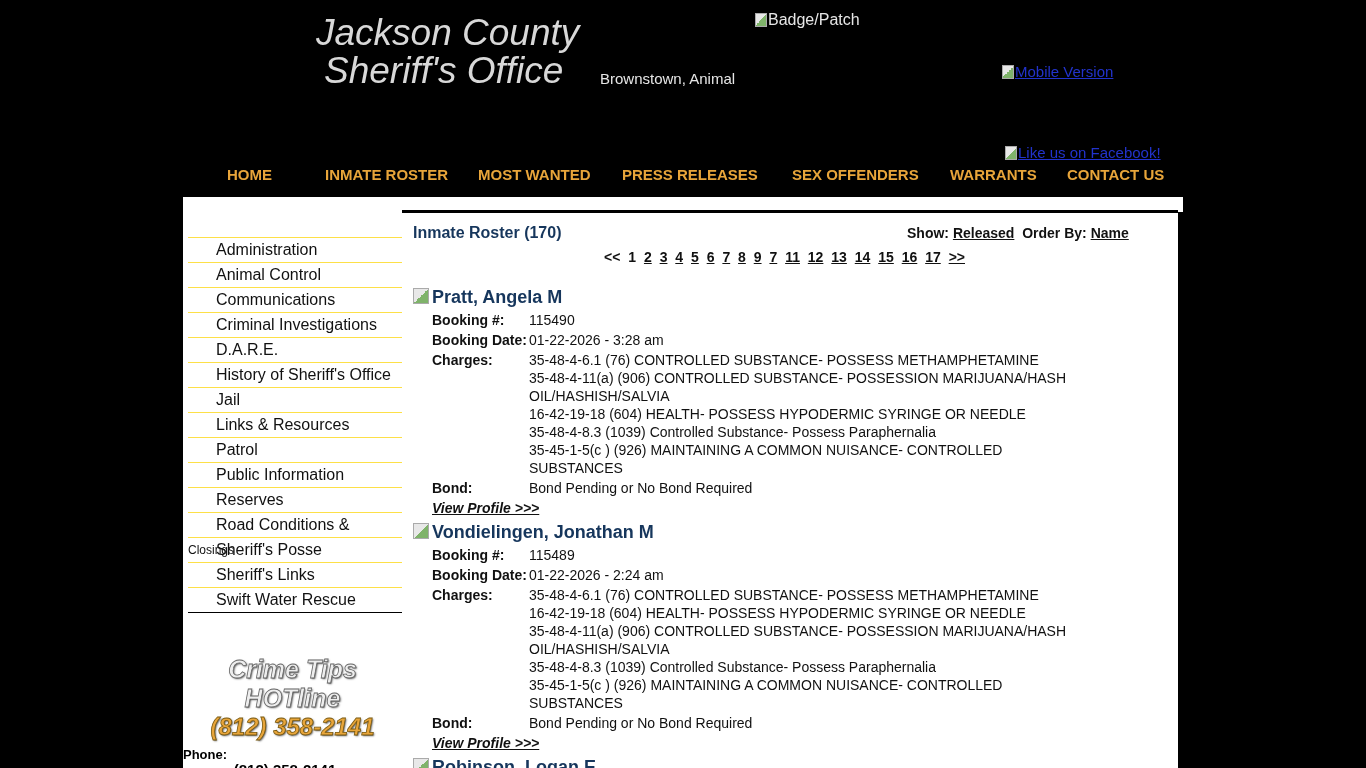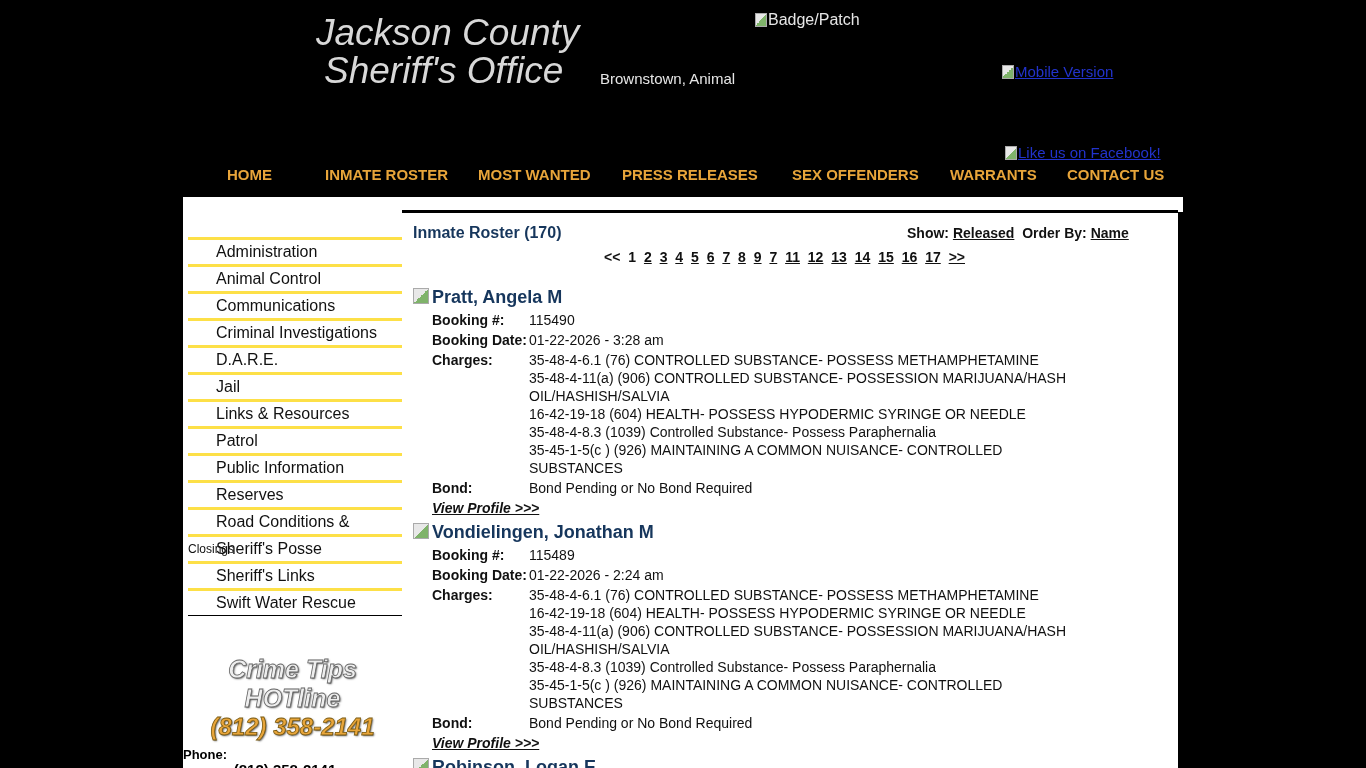--- a/index.html
+++ b/index.html
@@ -12,21 +12,21 @@
   .broken-img { display:inline-block; width:12px; height:14px; vertical-align:-2px; background:linear-gradient(135deg,#e8e8e8 0 50%, #7fb36a 50% 100%); border:1px solid #aaa; box-sizing:border-box; margin-right:1px; }
   .badge { left:755px; top:11px; color:#e6e6e6; font-size:16px; }
   .mobile { left:1002px; top:63px; font-size:15px; color:#2233cc; text-decoration:underline; }
   .facebook { left:1005px; top:144px; font-size:15px; color:#2233cc; text-decoration:underline; }
   .nav { top:166px; left:0; width:1366px; height:20px; }
   .nav a { position:absolute; color:#e8a53a; font-weight:bold; font-size:15px; text-decoration:none; white-space:nowrap; }
   .page { left:183px; top:197px; width:1000px; height:571px; background:#fff; }
   .rightbar { left:1178px; top:212px; width:5px; height:556px; background:#000; }
   .main-topline { left:402px; top:210px; width:776px; height:3px; background:#000; }
   .sidebar { left:188px; top:237px; width:214px; }
-  .side-item { border-top:3px solid #fde047; height:24px; line-height:24px; padding-left:28px; font-size:16px; color:#111; white-space:nowrap; position:relative; }
+  .side-item { border-top:1px solid #fde047; height:24px; line-height:24px; padding-left:28px; font-size:16px; color:#111; white-space:nowrap; position:relative; }
   .side-item.last { border-bottom:1px solid #000; }
   .closings { position:absolute; left:0; top:-24px; font-size:12px; color:#111; background:transparent; }
   .hotline { left:183px; top:655px; width:219px; text-align:center; font-style:italic; font-weight:bold; }
   .hotline .t1 { font-size:25px; color:#eee; -webkit-text-stroke:0.8px #666; text-shadow:1px 1px 2px #555; }
   .hotline .t2 { font-size:24px; color:#e8a53a; -webkit-text-stroke:0.8px #7a5a10; text-shadow:1px 1px 2px #555; }
   .hotline .t3 { font-size:18px; color:#eee; -webkit-text-stroke:0.8px #666; text-shadow:1px 1px 2px #555; }
   .phone-label { left:183px; top:747px; width:204px; text-align:left; font-weight:bold; font-size:13px; color:#000; }
   .phone-val { left:183px; top:761px; width:204px; text-align:center; font-weight:bold; font-size:15px; color:#000; }
   .roster-title { left:413px; top:224px; color:#16365c; font-weight:bold; font-size:16px; }
   .show { left:907px; top:225px; font-size:14px; font-weight:bold; color:#111; white-space:nowrap; }
@@ -69,20 +69,21 @@
 <div class="abs page"></div>
 <div class="abs main-topline"></div>
 <div class="abs rightbar"></div>
 
 <div class="abs sidebar">
   <div class="side-item">Administration</div>
   <div class="side-item">Animal Control</div>
   <div class="side-item">Communications</div>
   <div class="side-item">Criminal Investigations</div>
   <div class="side-item">D.A.R.E.</div>
+  <div class="side-item">History of Sheriff's Office</div>
   <div class="side-item">Jail</div>
   <div class="side-item">Links &amp; Resources</div>
   <div class="side-item">Patrol</div>
   <div class="side-item">Public Information</div>
   <div class="side-item">Reserves</div>
   <div class="side-item">Road Conditions &amp;</div>
   <div class="side-item"><span class="closings" style="top:0">Closings</span><span>Sheriff's Posse</span></div>
   <div class="side-item">Sheriff's Links</div>
   <div class="side-item last">Swift Water Rescue</div>
 </div>

